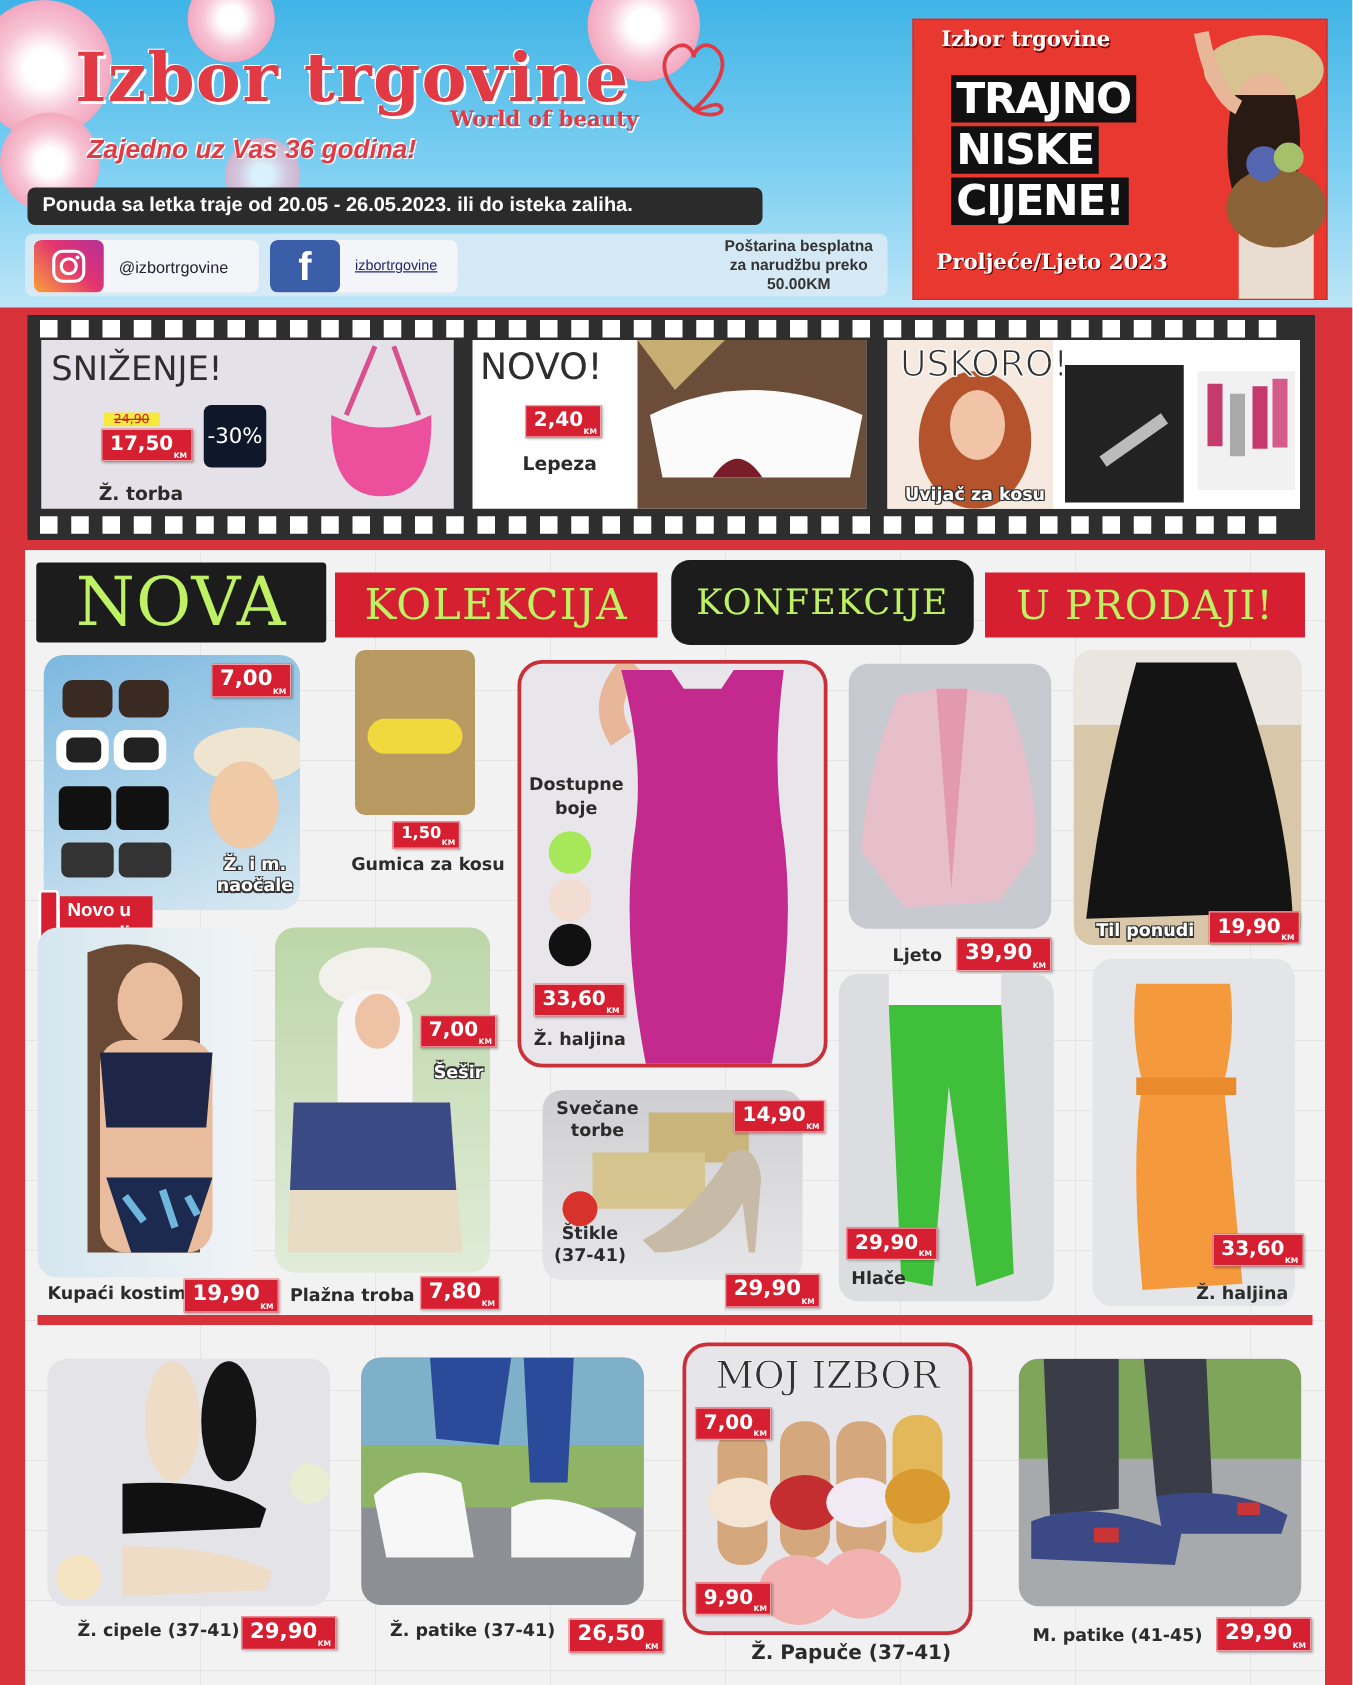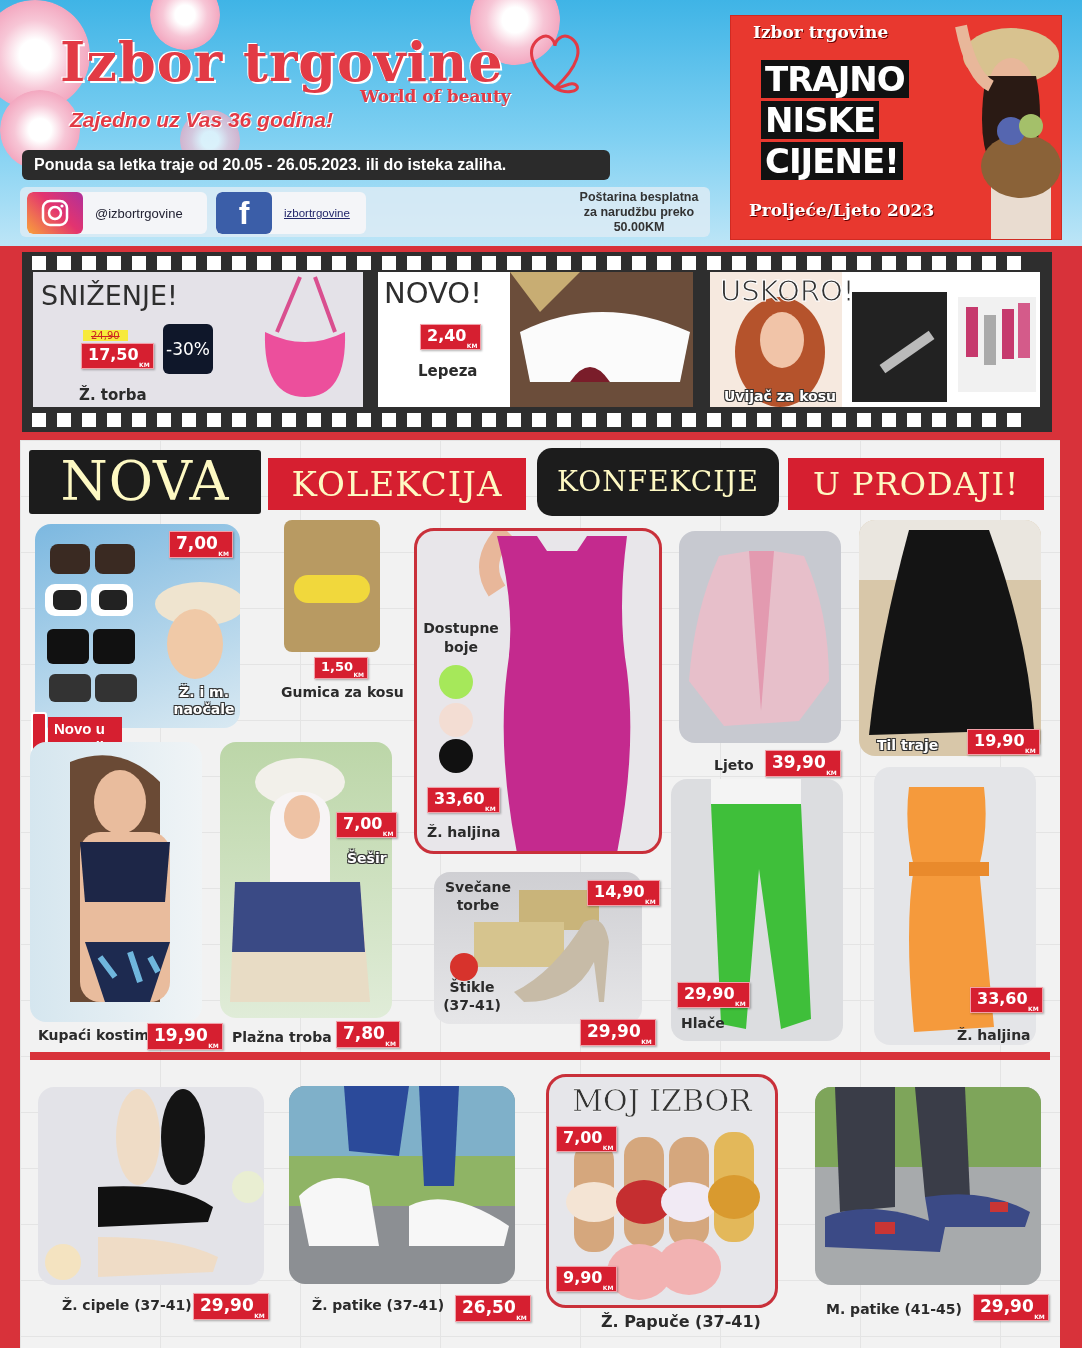--- a/index.html
+++ b/index.html
@@ -28,21 +28,21 @@
 .redframe{left:0;top:246px;width:1082px;height:1102px;background:#d8323a}
 .film{left:22px;top:252px;width:1030px;height:180px;background:#2e2e2e}
 .holes{left:32px;height:14px;width:1014px;display:flex;gap:11px}
 .holes span{display:block;width:14px;height:14px;background:#fff}
 .frame1{left:33px;top:272px;width:330px;height:135px;background:#e4e2e8}
 .frame2{left:378px;top:272px;width:315px;height:135px;background:#fff}
 .frame3{left:710px;top:272px;width:330px;height:135px;background:#fff}
 .ftitle{font-family:"DejaVu Sans",sans-serif;font-weight:normal;color:#2e2e2e}
 
 .main{left:20px;top:440px;width:1040px;height:908px;background:#f2f2f2;background-image:linear-gradient(#e4e4e4 1px,transparent 1px),linear-gradient(90deg,#e4e4e4 1px,transparent 1px);background-size:140px 56px}
-.tag{font-family:"DejaVu Serif",serif;color:#fef9c3;text-align:center;letter-spacing:1px}
+.tag{font-family:"DejaVu Serif",serif;color:#bef264;text-align:center;letter-spacing:1px}
 .card{border-radius:16px;overflow:hidden}
 .price{background:#d61f30;color:#fff;font-weight:bold;font-family:"DejaVu Sans",sans-serif;padding:1px 14px 4px 6px;border:1px solid #f2a0a8;box-shadow:1px 1px 2px rgba(0,0,0,.3);position:absolute;white-space:nowrap}
 .price .km{position:absolute;right:3px;bottom:0;font-size:6px;font-weight:bold}
 .lbl{font-family:"DejaVu Sans",sans-serif;font-weight:bold;color:#2b2b2b;position:absolute;white-space:nowrap}
 .lbl.w{color:#fff;text-shadow:1px 1px 0 #333,-1px -1px 0 #333,1px -1px 0 #333,-1px 1px 0 #333}
 .sep{left:30px;top:1052px;width:1020px;height:8px;background:#d8323a}
 .swatch{width:34px;height:34px;border-radius:50%;position:absolute}
 </style>
 </head>
 <body>
@@ -291,21 +291,21 @@
 </div>
 <div class="lbl" style="left:714px;top:757px;font-size:14px">Ljeto</div>
 <div class="price" style="left:765px;top:750px;font-size:17px"><span>39,90</span><span class="km">KM</span></div>
 
 <div class="abs card" style="left:859px;top:520px;width:182px;height:236px;background:#d8c7a9">
   <svg width="182" height="236" viewBox="0 0 182 236">
     <rect x="0" y="0" width="182" height="60" fill="#eae6df"></rect>
     <path d="M50 10 L130 10 Q170 120 175 210 L10 215 Q20 120 50 10Z" fill="#141414"></path>
   </svg>
 </div>
-<div class="lbl w" style="left:877px;top:737px;font-size:14px">Til traje</div>
+<div class="lbl w" style="left:877px;top:737px;font-size:14px">Til ponudi</div>
 <div class="price" style="left:967px;top:729px;font-size:16px"><span>19,90</span><span class="km">KM</span></div>
 
 <div class="abs card" style="left:30px;top:742px;width:172px;height:280px;background:linear-gradient(90deg,#d5e6ef,#f0f4f6)">
   <svg width="172" height="280" viewBox="0 0 172 280">
     <path d="M40 20 Q90 0 130 40 L130 260 L40 260Z" fill="#6a4a35"></path>
     <ellipse cx="90" cy="60" rx="26" ry="32" fill="#e9bc9d"></ellipse>
     <rect x="50" y="90" width="90" height="170" rx="20" fill="#e9bc9d"></rect>
     <path d="M50 100 L140 100 L135 160 L55 160Z" fill="#1d2647"></path>
     <path d="M55 200 L140 200 L120 260 L75 260Z" fill="#1d2a50"></path>
     <path d="M70 215 L85 235 M100 210 L110 240 M120 215 L128 230" stroke="#6fb6dd" stroke-width="6"></path>

